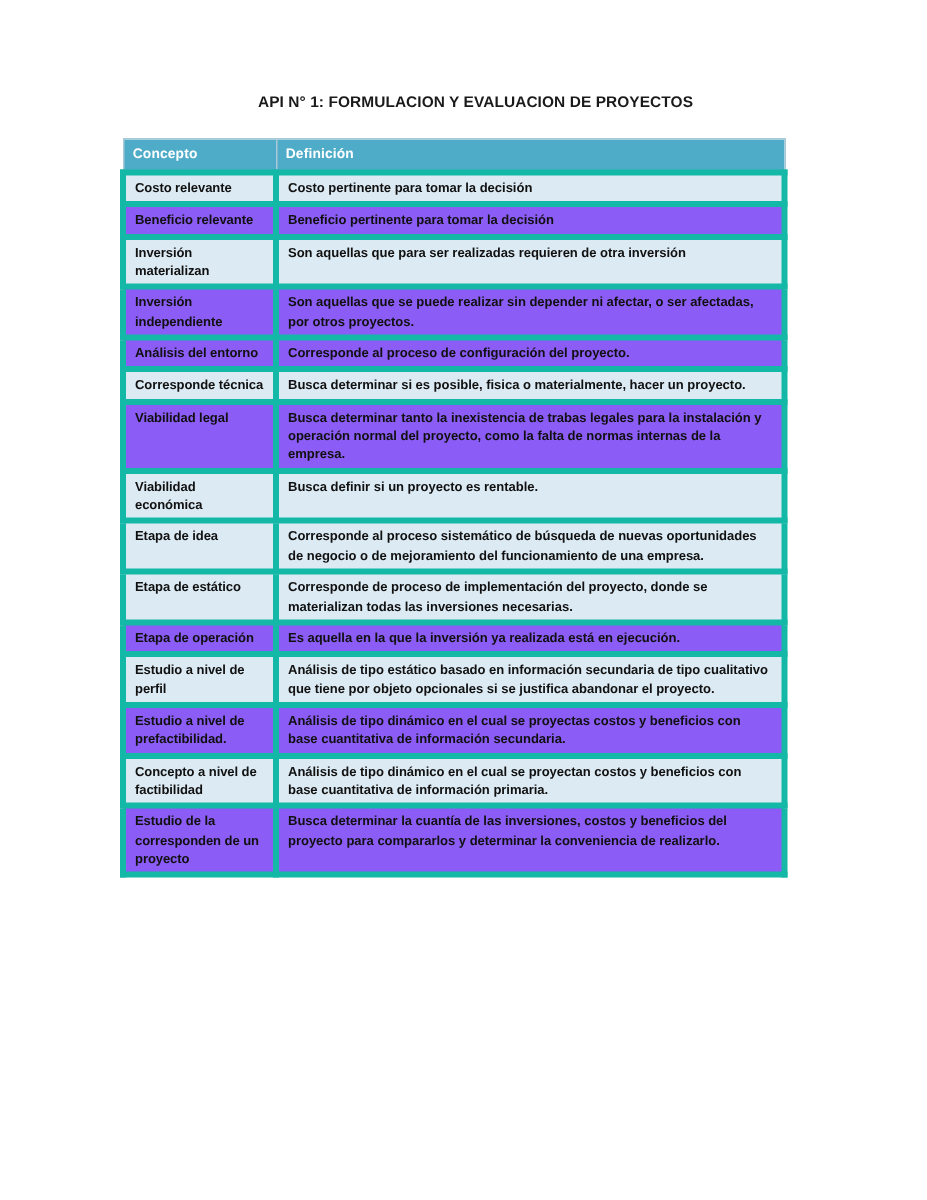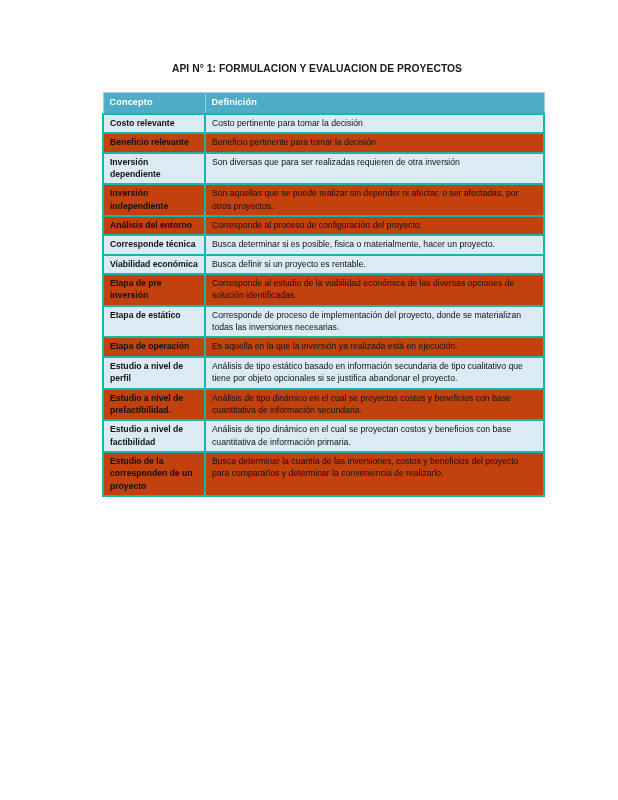--- a/index.html
+++ b/index.html
@@ -33,21 +33,21 @@
     font-size: 10.3px;
     font-weight: bold;
     letter-spacing: 0.05px;
     color: #1a1a1a;
     font-family: "Liberation Sans", sans-serif;
     margin-left: 16px;
   }
 
   .table-wrap {
     position: absolute;
-    left: 102px;
+    left: 80px;
     top: 92px;
     width: 441px;
   }
 
   table.concepts {
     width: 441px;
     border-collapse: collapse;
     table-layout: fixed;
     font-size: 8.6px;
     line-height: 1.42;
@@ -64,42 +64,42 @@
     text-align: left;
     padding: 3px 5px 3px 6px;
     border: 1px solid #a9c9d8;
     border-bottom: 1px solid #9dbfd0;
     letter-spacing: 0.1px;
     vertical-align: middle;
     height: 14px;
   }
 
   table.concepts tbody td {
-    border: 2px solid #14b8a6;
+    border: 4px solid #14b8a6;
     padding: 2px 6px 3px 6px;
     vertical-align: top;
     font-size: 8.7px;
     color: #111111;
   }
 
   table.concepts tbody td.term {
     font-weight: bold;
     letter-spacing: -0.05px;
   }
 
   table.concepts tbody td.def {
-    font-weight: normal;
+    font-weight: bold;
     letter-spacing: -0.02px;
   }
 
   table.concepts tbody tr.band-light td {
     background: #DCEAF3;
   }
   table.concepts tbody tr.band-white td {
-    background: #c2410c;
+    background: #8b5cf6;
   }
 </style>
 </head>
 <body>
 
 <div class="page">
 
   <div class="doc-title">API N° 1: FORMULACION Y EVALUACION DE PROYECTOS</div>
 
   <div class="table-wrap">
@@ -117,61 +117,65 @@
       <tbody id="concepts-body">
           <tr class="band-light">
             <td class="term">Costo relevante</td>
             <td class="def">Costo pertinente para tomar la decisión</td>
           </tr>
           <tr class="band-white">
             <td class="term">Beneficio relevante</td>
             <td class="def">Beneficio pertinente para tomar la decisión</td>
           </tr>
           <tr class="band-light">
-            <td class="term">Inversión dependiente</td>
-            <td class="def">Son diversas que para ser realizadas requieren de otra inversión</td>
+            <td class="term">Inversión materializan</td>
+            <td class="def">Son aquellas que para ser realizadas requieren de otra inversión</td>
           </tr>
           <tr class="band-white">
             <td class="term">Inversión independiente</td>
             <td class="def">Son aquellas que se puede realizar sin depender ni afectar, o ser afectadas, por otros proyectos.</td>
           </tr>
           <tr class="band-white">
             <td class="term">Análisis del entorno</td>
             <td class="def">Corresponde al proceso de configuración del proyecto.</td>
           </tr>
           <tr class="band-light">
             <td class="term">Corresponde técnica</td>
             <td class="def">Busca determinar si es posible, fisica o materialmente, hacer un proyecto.</td>
           </tr>
+          <tr class="band-white">
+            <td class="term">Viabilidad legal</td>
+            <td class="def">Busca determinar tanto la inexistencia de trabas legales para la instalación y operación normal del proyecto, como la falta de normas internas de la empresa.</td>
+          </tr>
           <tr class="band-light">
             <td class="term">Viabilidad económica</td>
             <td class="def">Busca definir si un proyecto es rentable.</td>
           </tr>
-          <tr class="band-white">
-            <td class="term">Etapa de pre inversión</td>
-            <td class="def">Corresponde al estudio de la viabilidad económica de las diversas opciones de solución identificadas.</td>
+          <tr class="band-light">
+            <td class="term">Etapa de idea</td>
+            <td class="def">Corresponde al proceso sistemático de búsqueda de nuevas oportunidades de negocio o de mejoramiento del funcionamiento de una empresa.</td>
           </tr>
           <tr class="band-light">
             <td class="term">Etapa de estático</td>
             <td class="def">Corresponde de proceso de implementación del proyecto, donde se materializan todas las inversiones necesarias.</td>
           </tr>
           <tr class="band-white">
             <td class="term">Etapa de operación</td>
             <td class="def">Es aquella en la que la inversión ya realizada está en ejecución.</td>
           </tr>
           <tr class="band-light">
             <td class="term">Estudio a nivel de perfil</td>
             <td class="def">Análisis de tipo estático basado en información secundaria de tipo cualitativo que tiene por objeto opcionales si se justifica abandonar el proyecto.</td>
           </tr>
           <tr class="band-white">
             <td class="term">Estudio a nivel de prefactibilidad.</td>
             <td class="def">Análisis de tipo dinámico en el cual se proyectas costos y beneficios con base cuantitativa de información secundaria.</td>
           </tr>
           <tr class="band-light">
-            <td class="term">Estudio a nivel de factibilidad</td>
+            <td class="term">Concepto a nivel de factibilidad</td>
             <td class="def">Análisis de tipo dinámico en el cual se proyectan costos y beneficios con base cuantitativa de información primaria.</td>
           </tr>
           <tr class="band-white">
             <td class="term">Estudio de la corresponden de un proyecto</td>
             <td class="def">Busca determinar la cuantía de las inversiones, costos y beneficios del proyecto para compararlos y determinar la conveniencia de realizarlo.</td>
           </tr>
         </tbody>
     </table>
   </div>
 

